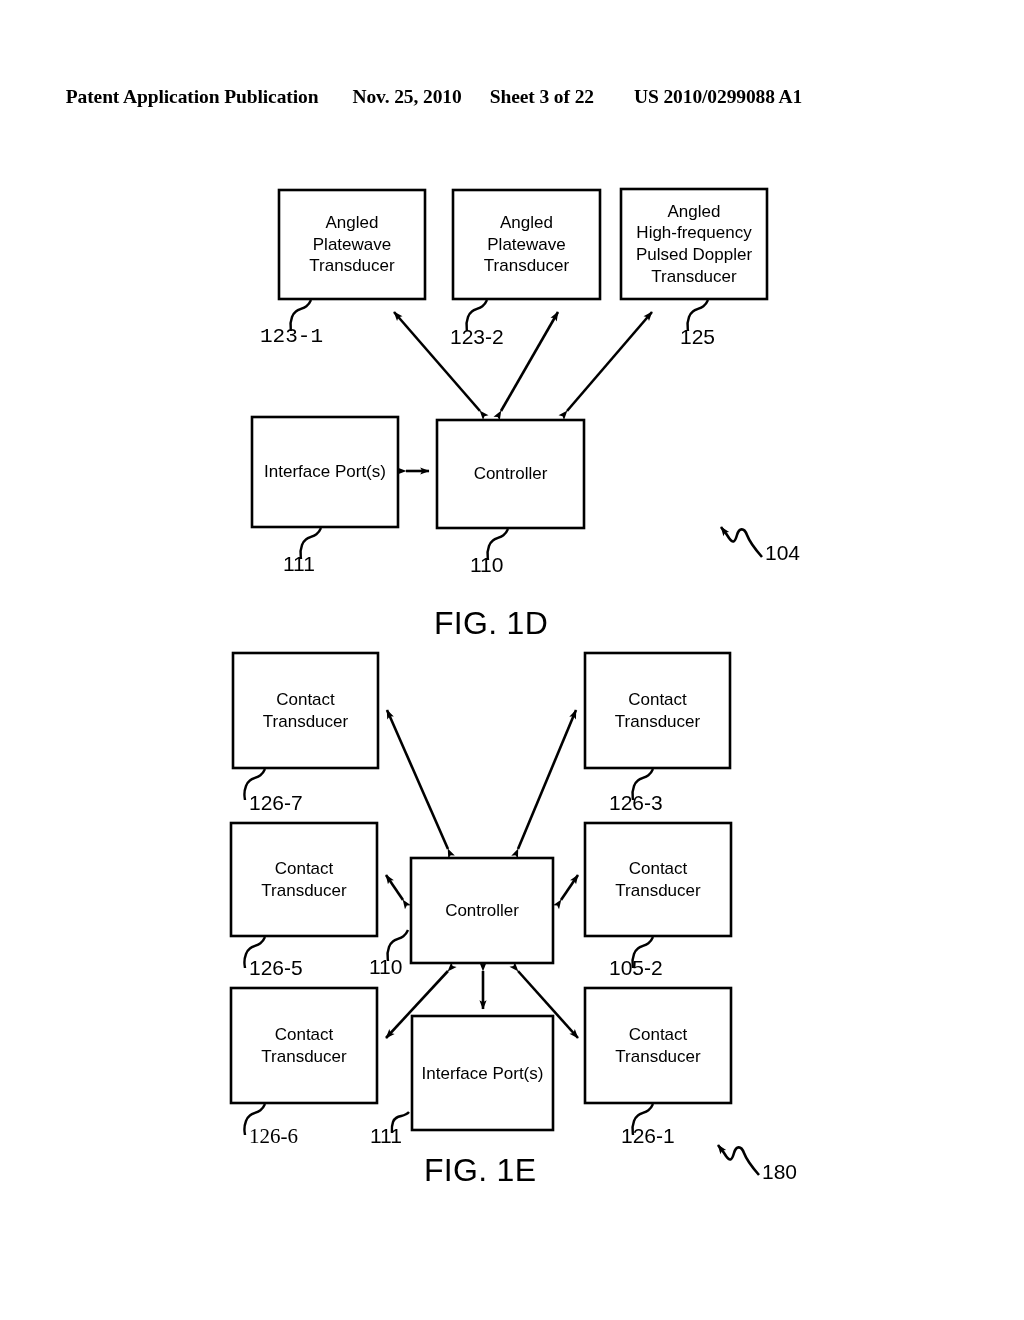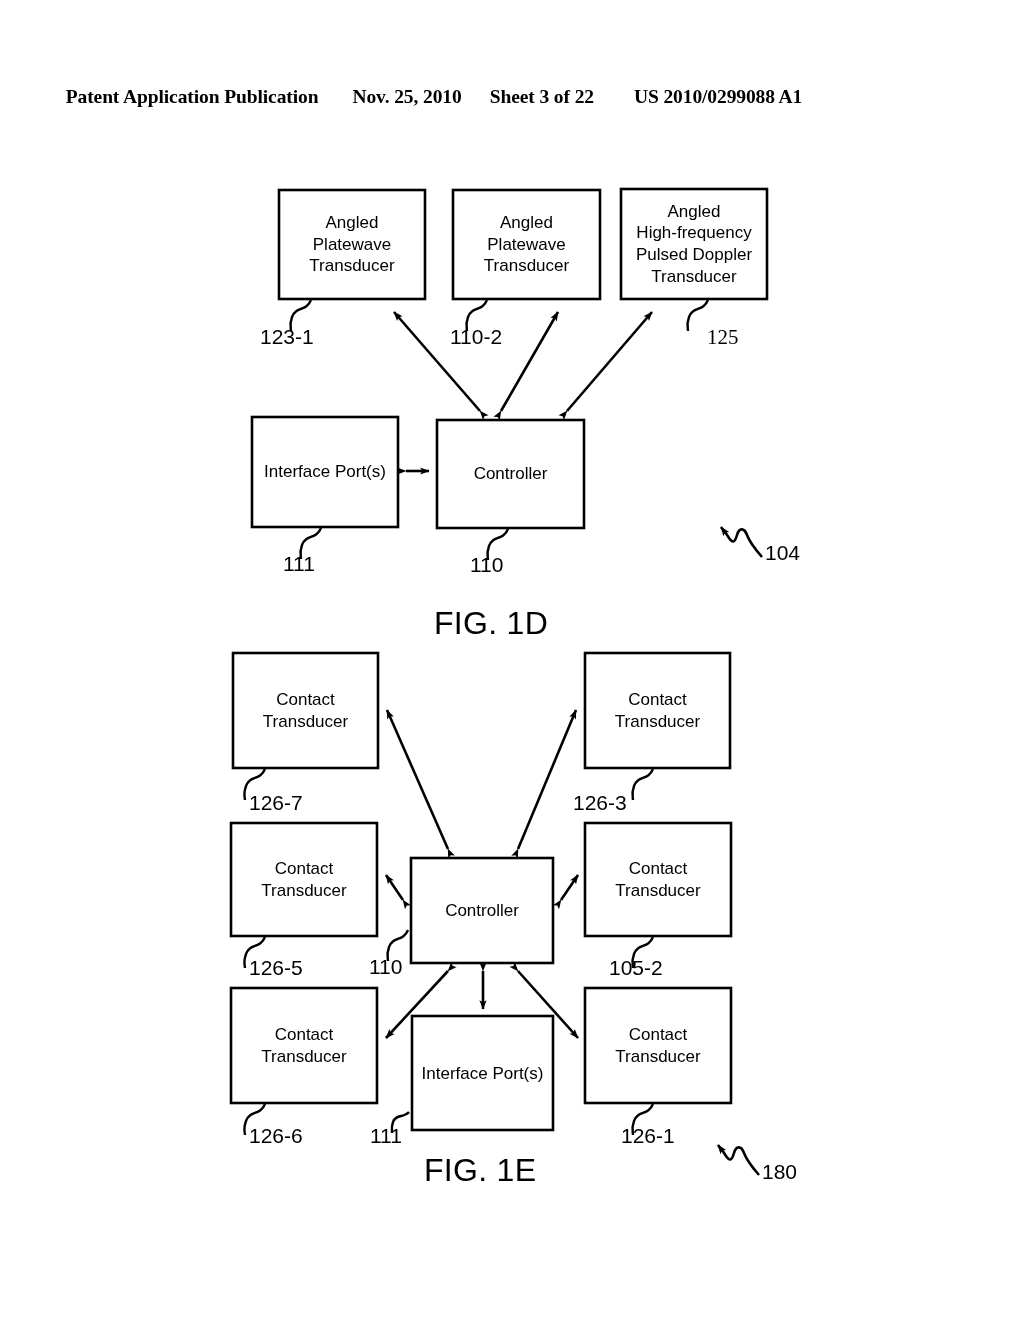--- a/index.html
+++ b/index.html
@@ -184,23 +184,23 @@
 </div>
 
 <div class="box-label" style="left:252px; top:417px; width:146px; height:110px;">
   <span>Interface Port(s)</span>
 </div>
 
 <div class="box-label" style="left:437px; top:420px; width:147px; height:108px;">
   <span>Controller</span>
 </div>
 
-<div class="ref-num" style="left:260px; top:325px;">123-1</div>
-<div class="ref-num" style="left:450px; top:325px;">110-2</div>
-<div class="ref-num" style="left:707px; top:325px;font-family:Liberation Serif, serif;">125</div>
+<div class="ref-num" style="left:260px; top:325px;font-family:Liberation Mono, monospace;">123-1</div>
+<div class="ref-num" style="left:450px; top:325px;">123-2</div>
+<div class="ref-num" style="left:680px; top:325px;">125</div>
 <div class="ref-num" style="left:283px; top:552px;">111</div>
 <div class="ref-num" style="left:470px; top:553px;">110</div>
 <div class="ref-num" style="left:765px; top:541px;">104</div>
 
 <div class="fig-caption" style="left:434px; top:605px;">FIG. 1D</div>
 
 <div class="box-label" style="left:233px; top:653px; width:145px; height:115px;">
   <span>Contact</span>
   <span>Transducer</span>
 </div>
@@ -232,22 +232,22 @@
 
 <div class="box-label" style="left:411px; top:858px; width:142px; height:105px;">
   <span>Controller</span>
 </div>
 
 <div class="box-label" style="left:412px; top:1022px; width:141px; height:104px;">
   <span>Interface Port(s)</span>
 </div>
 
 <div class="ref-num" style="left:249px; top:791px;">126-7</div>
-<div class="ref-num" style="left:573px; top:791px;">126-3</div>
+<div class="ref-num" style="left:609px; top:791px;">126-3</div>
 <div class="ref-num" style="left:249px; top:956px;">126-5</div>
 <div class="ref-num" style="left:609px; top:956px;">105-2</div>
-<div class="ref-num" style="left:249px; top:1124px;">126-6</div>
+<div class="ref-num" style="left:249px; top:1124px;font-family:Liberation Serif, serif;">126-6</div>
 <div class="ref-num" style="left:609px; top:1124px;margin-left:12px;">126-1</div>
 <div class="ref-num" style="left:369px; top:955px;">110</div>
 <div class="ref-num" style="left:370px; top:1124px;">111</div>
 <div class="ref-num" style="left:762px; top:1160px;">180</div>
 
 <div class="fig-caption" style="left:424px; top:1152px;">FIG. 1E</div>
 
 </body></html>

